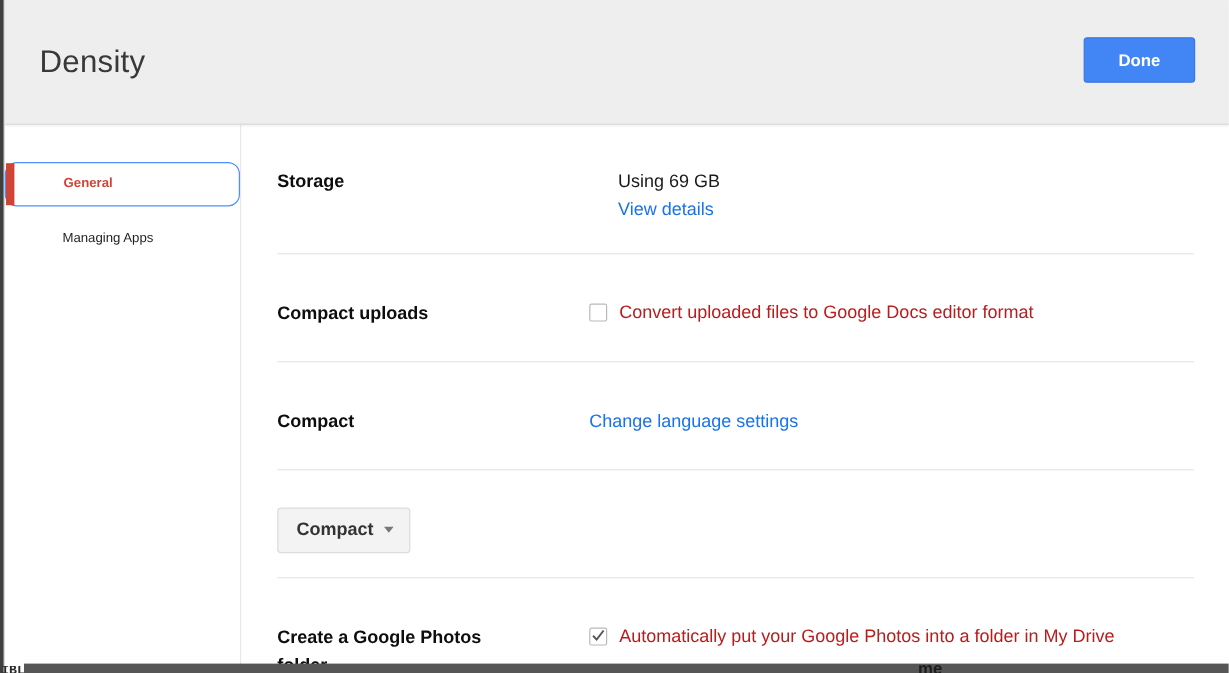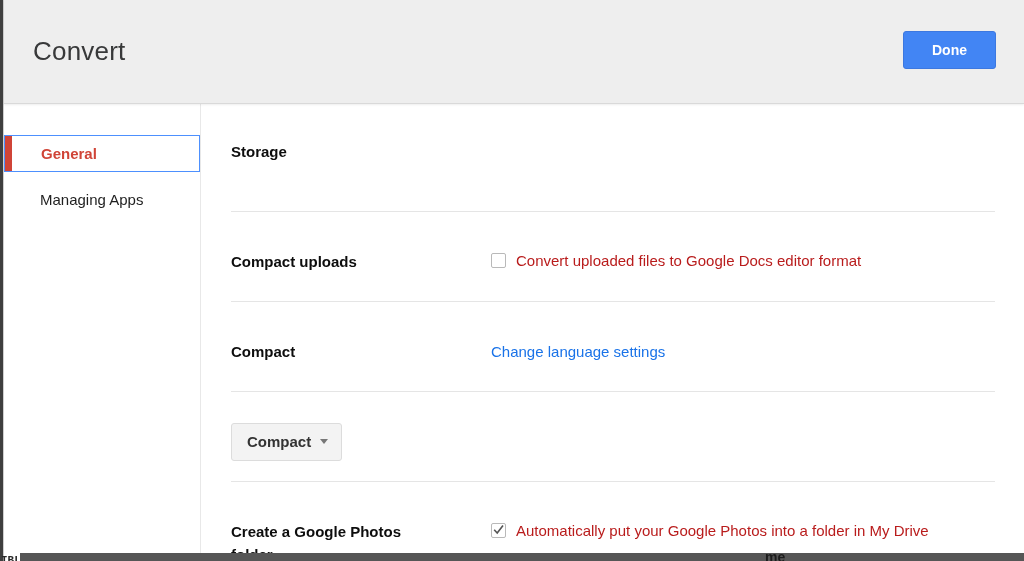--- a/index.html
+++ b/index.html
@@ -68,24 +68,25 @@
   .dlg-body { flex: 1; display: flex; min-height: 0; }
 
   
   .sidebar {
     width: 197px; flex: 0 0 197px;
     border-right: 1px solid #e8e8e8;
     padding-top: 31px;
   }
   .side-item {
     height: 37px; line-height: 37px;
-    font-size: 15px; color: #1f1f1f;
-    padding-left: 36px;
+    font-size: 11px; color: #1f1f1f;
+    padding-left: 48px;
     cursor: pointer;
     position: relative;
+    border-radius: 10px;
   }
   .side-item.selected {
     border: 1px solid var(--focus-blue, #4d90fe);
     color: var(--selected-red, #d04437);
     font-weight: bold;
     line-height: 35px;
     margin-bottom: 9px;
   }
   .side-item.selected .red-bar {
     position: absolute; left: 0; top: 0; bottom: 0; width: 7px;
@@ -148,40 +149,44 @@
 <div class="backdrop-bottom-left">
   <span>IBL</span>
 </div>
 <div class="backdrop-bottom-bar">
   <span>me</span>
 </div>
 
 <div class="dialog">
 
   <div class="dlg-header">
-    <div class="dlg-title">Convert</div>
+    <div class="dlg-title">Density</div>
     <button class="done-btn">Done</button>
   </div>
 
   <div class="dlg-body">
 
     <div class="sidebar">
       <div class="side-item selected">
         <span class="red-bar"></span>
         <span>General</span>
       </div>
       <div class="side-item">
         <span>Managing Apps</span>
       </div>
     </div>
 
     <div class="main">
 
       <div class="row row-storage">
         <div class="row-label">Storage</div>
+        <div class="row-value">
+          <div>Using 69 GB</div>
+          <a class="link">View details</a>
+        </div>
       </div>
       <div class="divider"></div>
 
       <div class="row row-mid">
         <div class="row-label">Compact uploads</div>
         <div class="row-value check-line">
           <span class="checkbox"></span>
           <span class="check-label">Convert uploaded files to Google Docs editor format</span>
         </div>
       </div>

